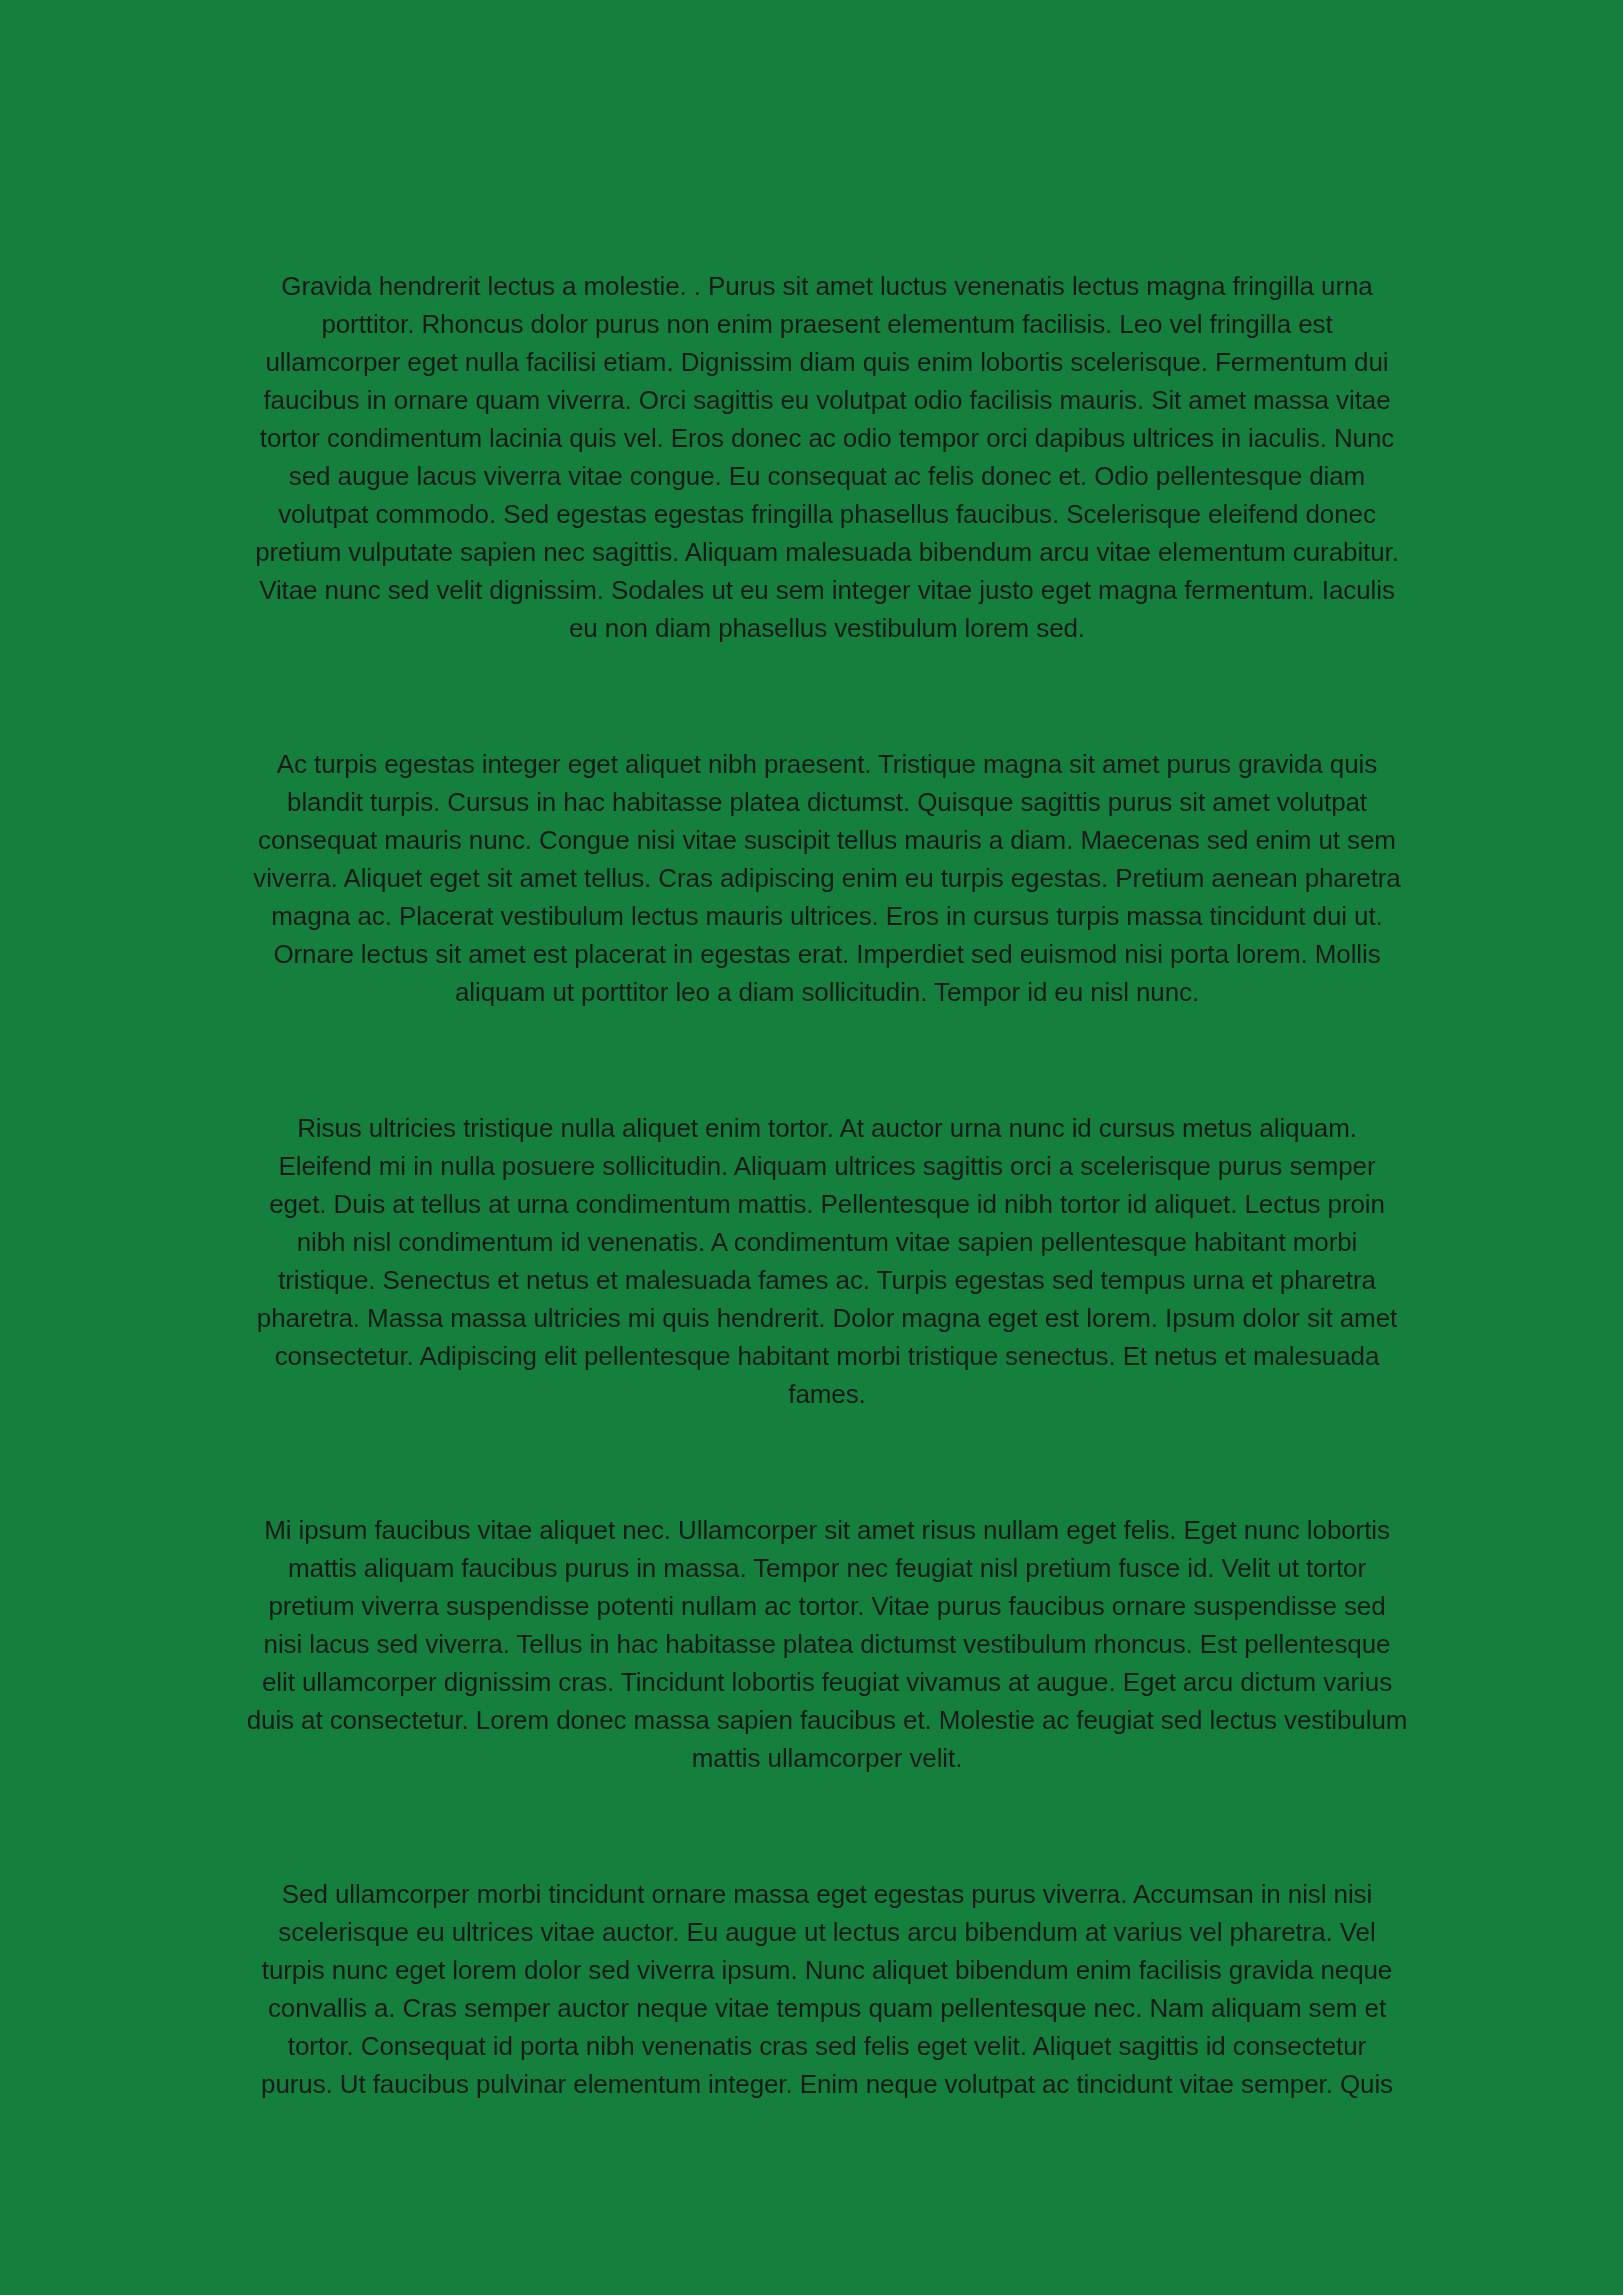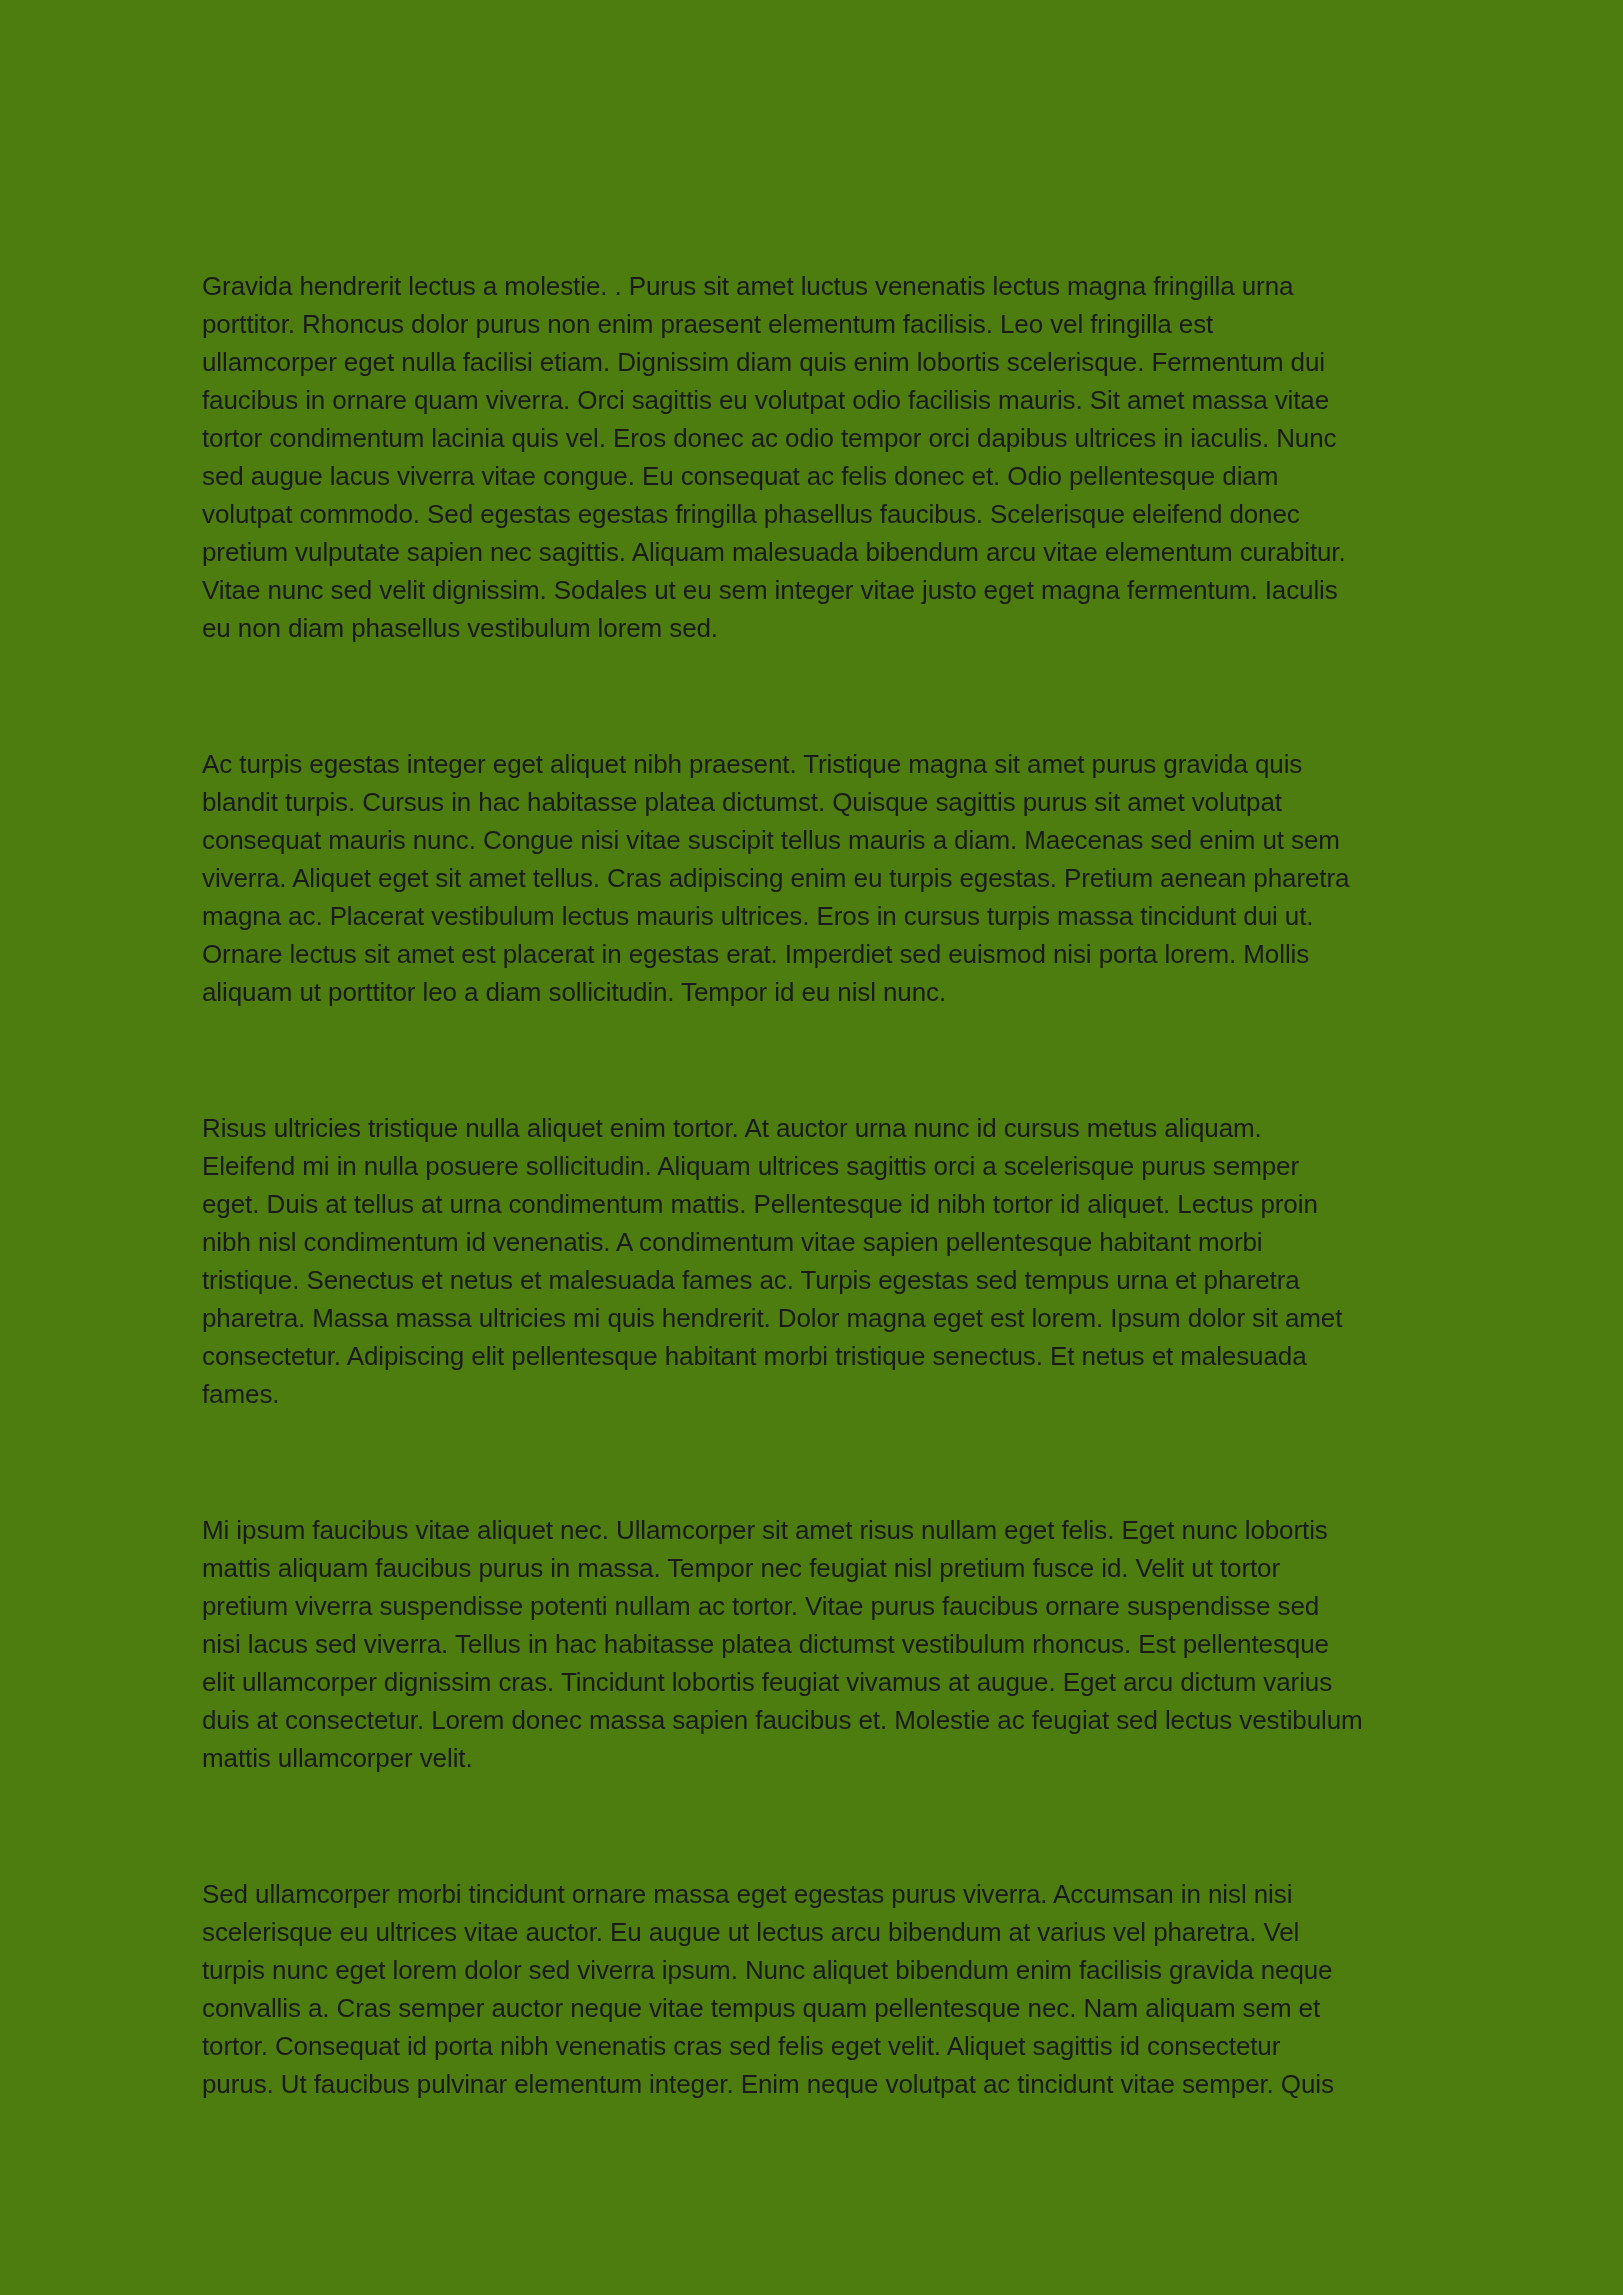--- a/index.html
+++ b/index.html
@@ -4,22 +4,23 @@
 <style>
   html, body {
     margin: 0;
     padding: 0;
     background: #ffffff;
   }
   .page {
     position: relative;
     width: 1623px;
     height: 2295px;
-    background: #4d7c0f;
+    background: #15803d;
     overflow: hidden;
+    text-align: center;
   }
   .content {
     position: absolute;
     left: 202px;
     top: 267px;
     width: 1250px;
   }
   .para {
     margin: 0 0 98px 0;
     font-family: "Liberation Sans", sans-serif;

